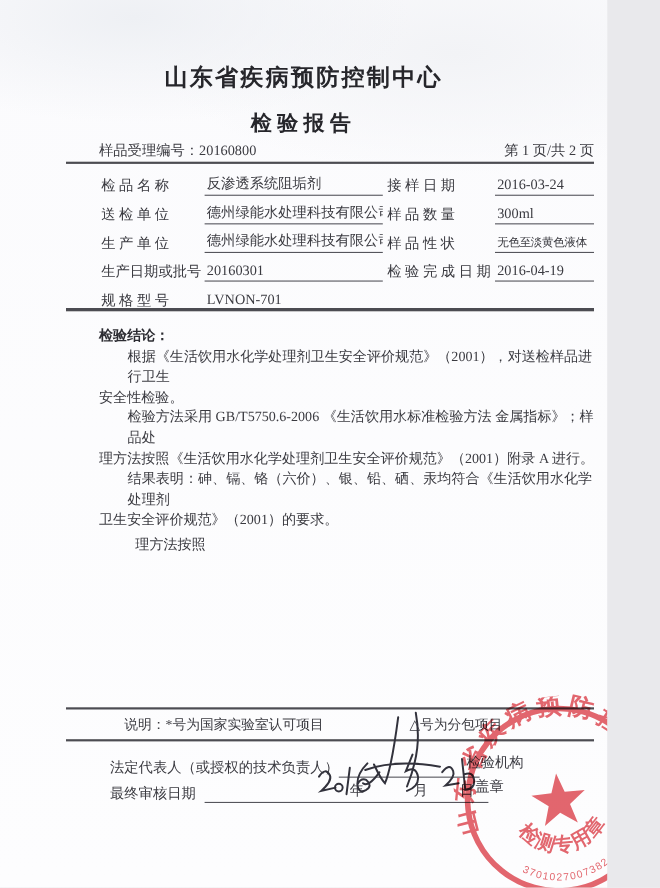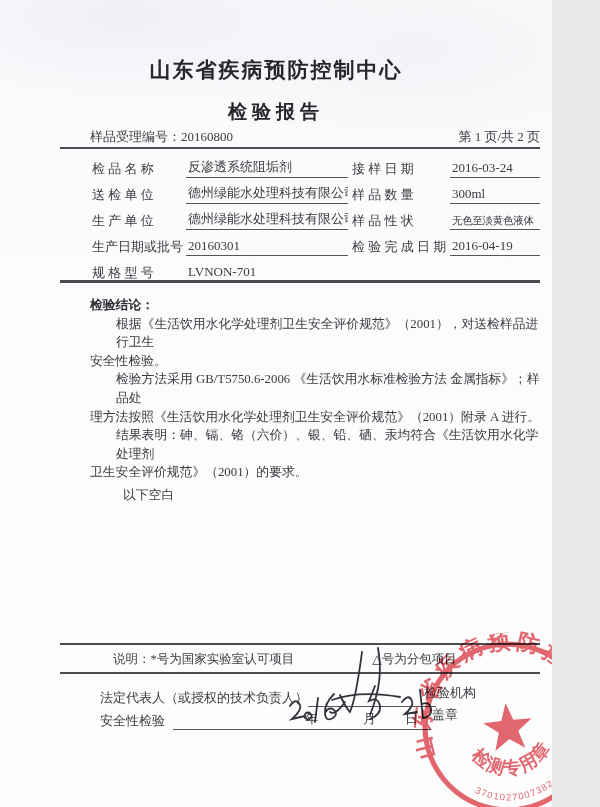--- a/index.html
+++ b/index.html
@@ -126,38 +126,38 @@
   <div class="abs rule rule-b"></div>
 
   <div class="abs conclusion">
     <div class="c-head">检验结论：</div>
     <div class="c-ind">根据《生活饮用水化学处理剂卫生安全评价规范》（2001），对送检样品进行卫生</div>
     <div>安全性检验。</div>
     <div class="c-ind">检验方法采用 GB/T5750.6-2006 《生活饮用水标准检验方法 金属指标》；样品处</div>
     <div>理方法按照《生活饮用水化学处理剂卫生安全评价规范》（2001）附录 A 进行。</div>
     <div class="c-ind">结果表明：砷、镉、铬（六价）、银、铅、硒、汞均符合《生活饮用水化学处理剂</div>
     <div>卫生安全评价规范》（2001）的要求。</div>
-    <div class="c-blank">以下空白</div>
+    <div class="c-blank">理方法按照</div>
   </div>
 
   <div class="abs rule rule-c"></div>
   <div class="abs note-row">
     <span>说明：</span>
     <span>*号为国家实验室认可项目</span>
     <span class="note2">△号为分包项目</span>
   </div>
   <div class="abs rule rule-d"></div>
 
   <div class="abs legal-row">
     <span>法定代表人（或授权的技术负责人）</span>
     <span class="sig-line"></span>
   </div>
 
   <div class="abs review-row">
-    <span>安全性检验</span>
+    <span>最终审核日期</span>
     <span class="date-line">
       <span class="date-char dc-year">年</span>
       <span class="date-char dc-month">月</span>
       <span class="date-char dc-day">日</span>
     </span>
   </div>
 
   <div class="abs agency">
     <div>检验机构</div>
     <div class="seal-word">盖章</div>

